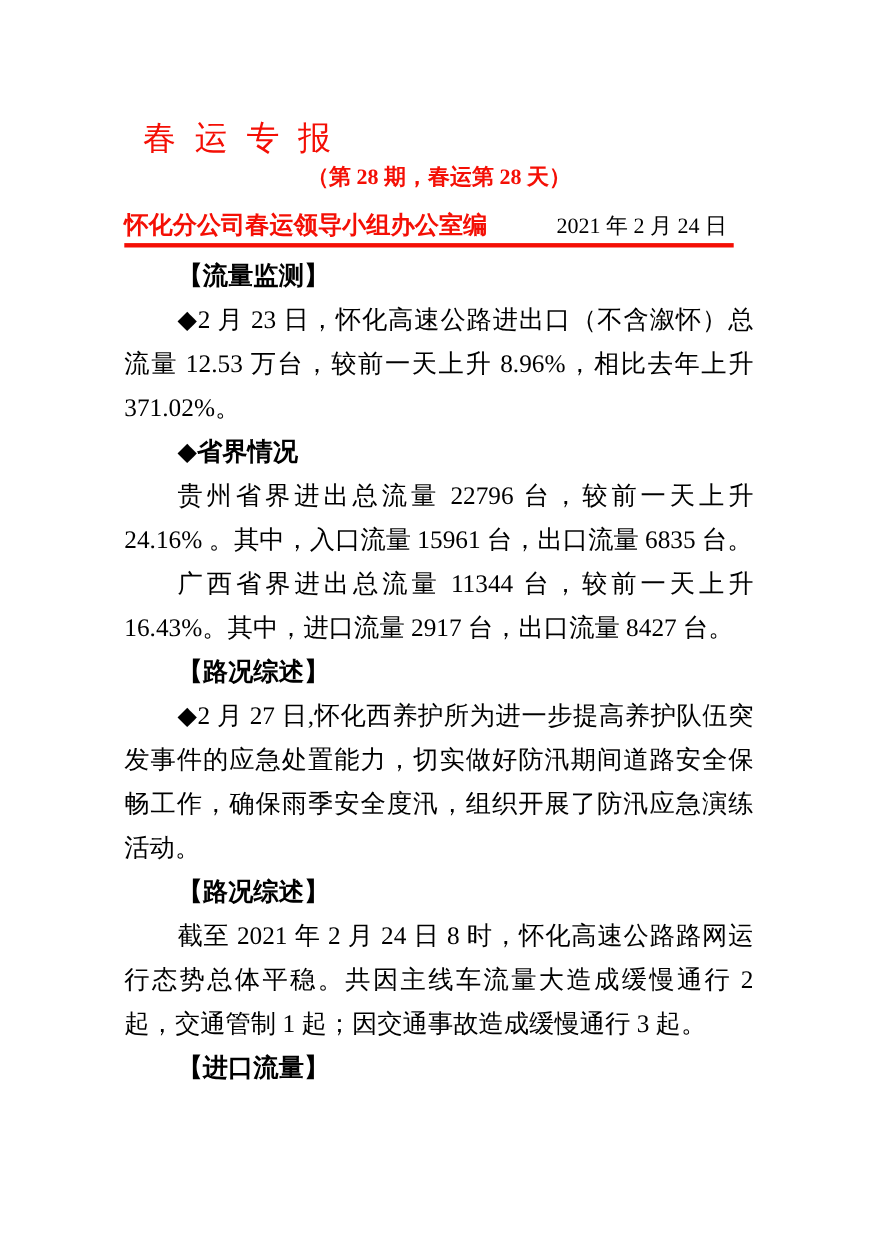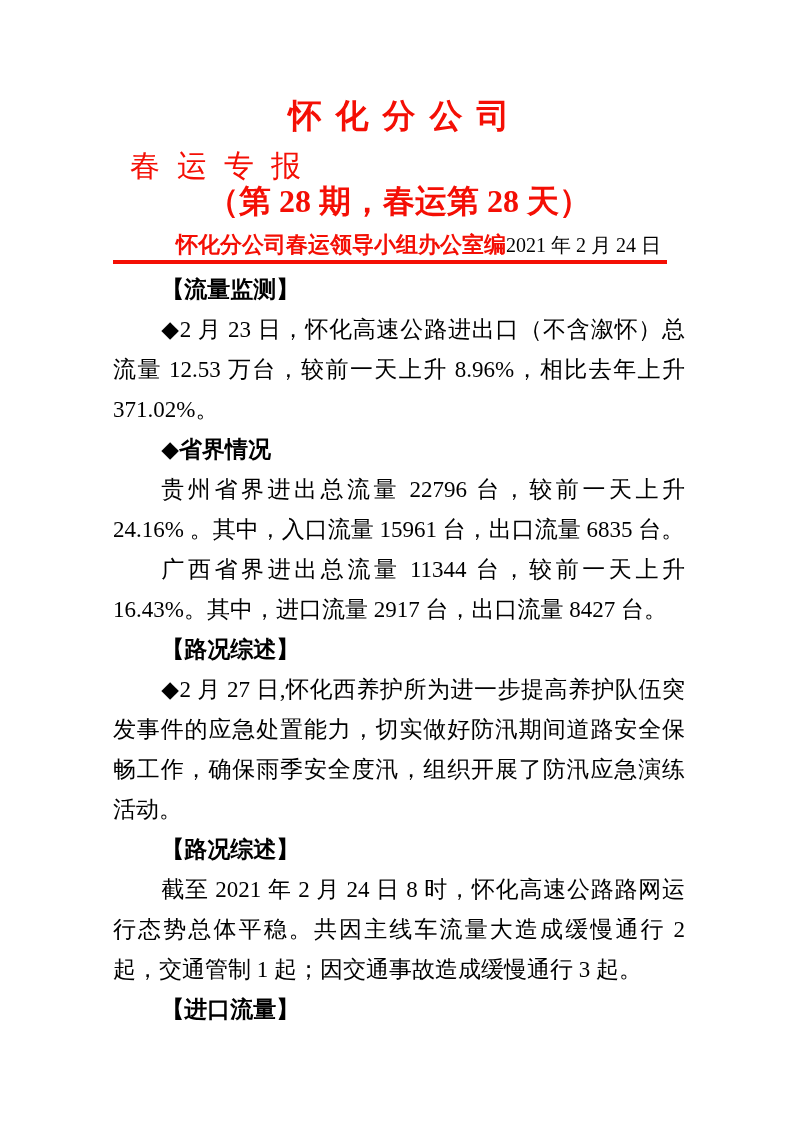--- a/index.html
+++ b/index.html
@@ -36,28 +36,28 @@
     font-size: 30px;
     line-height: 40px;
     letter-spacing: 17px;
     text-indent: 17px;
   }
   .issue-line {
     margin: 0;
     text-align: center;
     color: var(--accent);
     font-weight: bold;
-    font-size: 32px;
+    font-size: 20px;
     line-height: 30px;
   }
   
   .masthead {
     margin-top: 14px;
     display: flex;
-    justify-content: flex-end;
+    justify-content: space-between;
     align-items: baseline;
     line-height: 30px;
   }
   .masthead-editor {
     color: var(--accent);
     font-weight: bold;
     font-size: 22px;
   }
   .masthead-date {
     color: var(--ink);
@@ -88,21 +88,20 @@
   .doc-body h4 { font-weight: bold; }
   .sec-roadsummary { margin-top: 16px; }
   .sec-forecast { margin-top: 44px; }
 </style>
 </head>
 <body>
 
 <div class="page">
 
   <header>
-    <h1 class="title-1">怀化分公司</h1>
     <h2 class="title-2">春运专报</h2>
     <div class="issue-line">（第 28 期，春运第 28 天）</div>
   </header>
 
   <div class="masthead">
     <span class="masthead-editor">怀化分公司春运领导小组办公室编</span>
     <span class="masthead-date">2021 年 2 月 24 日</span>
   </div>
 
   <div class="red-rule"></div>

